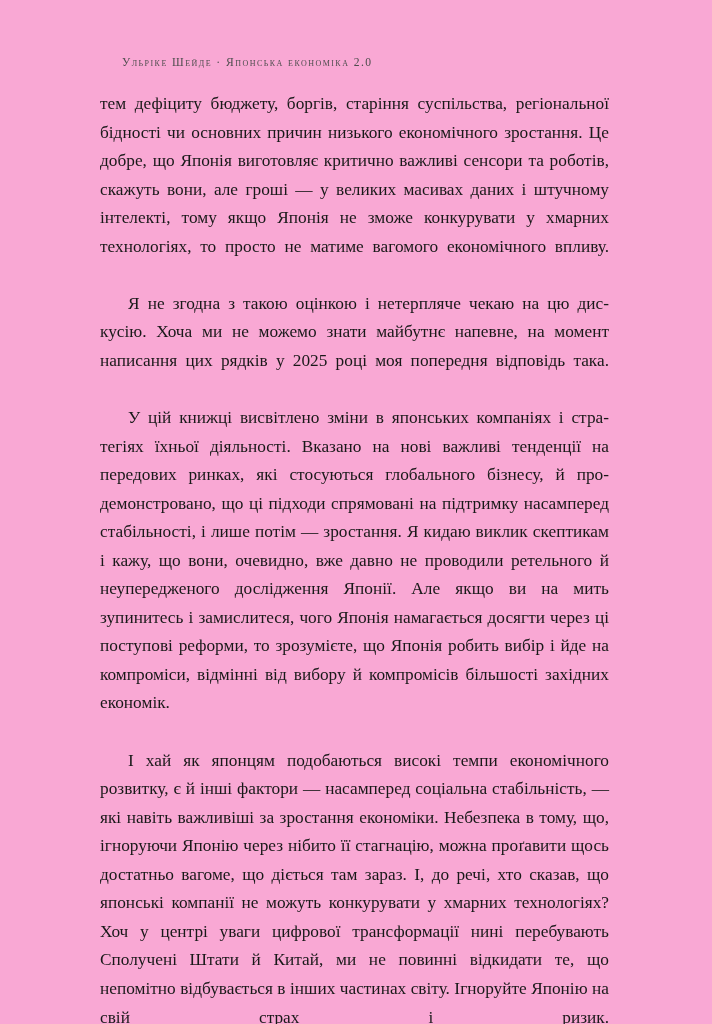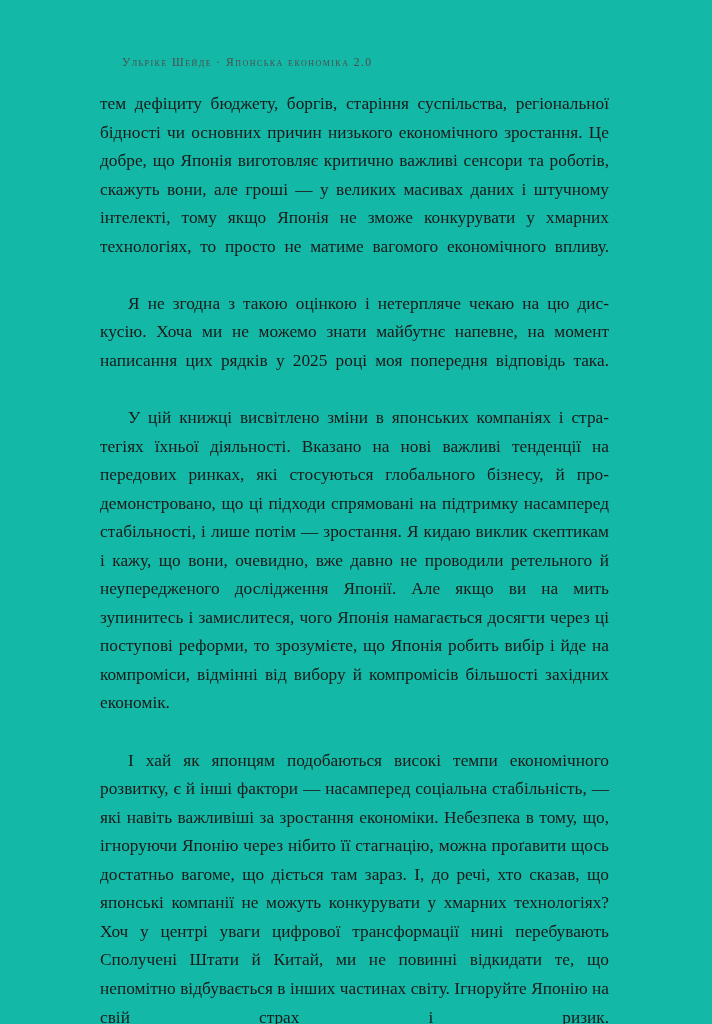--- a/index.html
+++ b/index.html
@@ -15,21 +15,21 @@
     color: #1a1a1a;
     overflow: hidden;
     position: relative;
   }
 
   .page {
     position: absolute;
     inset: 0;
     width: 712px;
     height: 1024px;
-    background: #14b8a6;
+    background: #f9a8d4;
   }
 
   
   .running-head {
     position: absolute;
     left: 122px;
     top: 55px;
     font-family: "Liberation Serif", "DejaVu Serif", serif;
     font-size: 11.6px;
     line-height: 16px;

